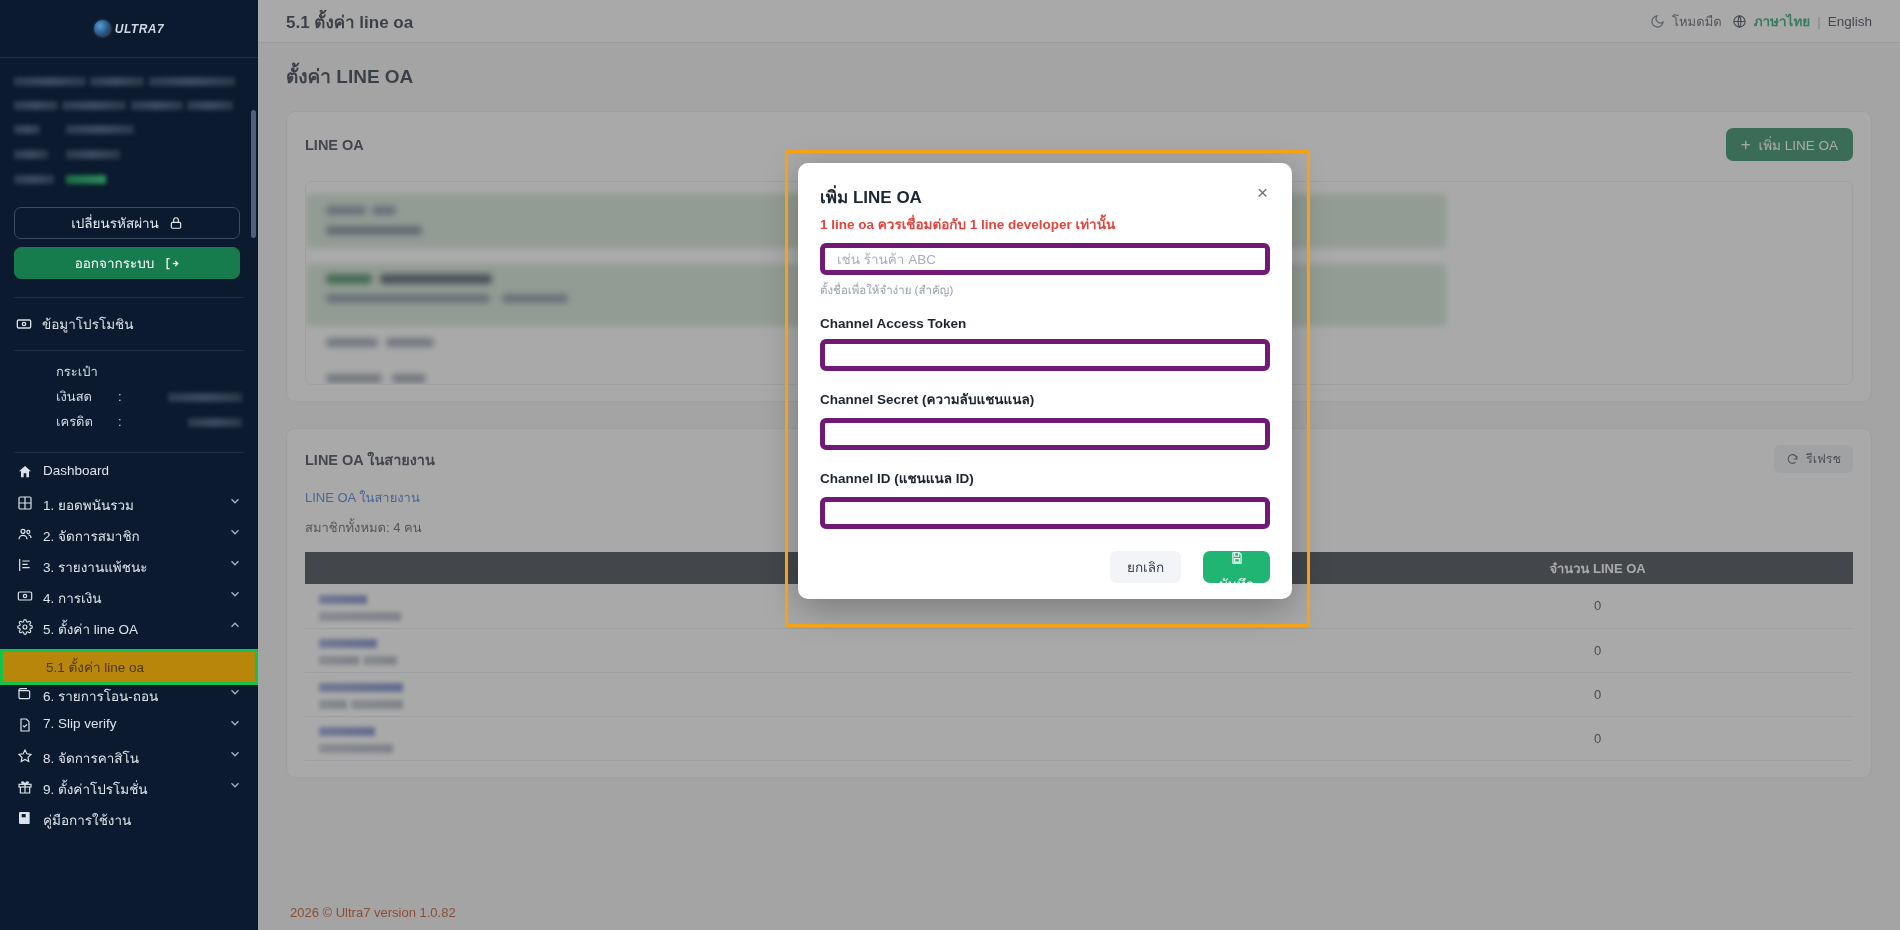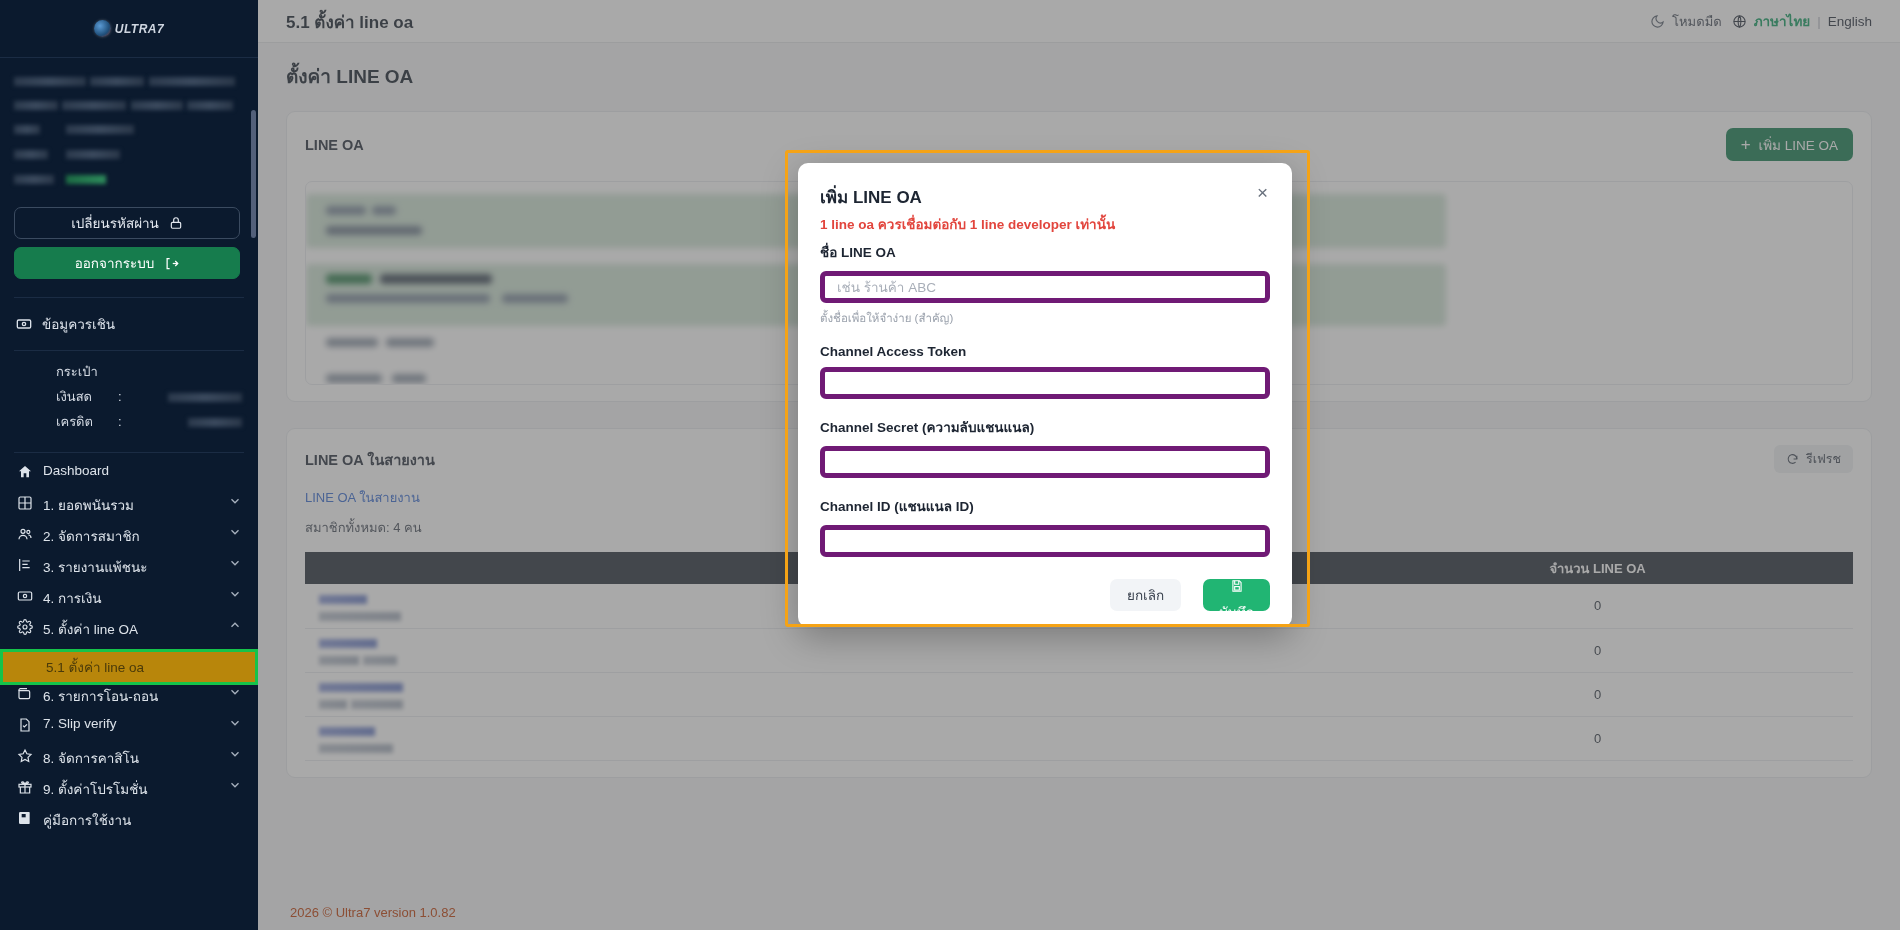--- a/index.html
+++ b/index.html
@@ -226,21 +226,21 @@
 
     <div class="divider"></div>
 
     <div class="menu-line">
       <span>
         <svg width="16" height="16" viewBox="0 0 24 24" fill="none" stroke="#dbe1e9" stroke-width="2">
             <rect x="2" y="6" width="20" height="12" rx="2"></rect>
             <circle cx="12" cy="12" r="2.5"></circle>
           </svg>
       </span>
-      <span>ข้อมูควรเชิน</span>
+      <span>ข้อมูาโปรโมชิน</span>
     </div>
 
     <div class="divider"></div>
 
     <div class="wallet">
       <div class="wallet-title">กระเป๋า</div>
       <div class="wallet-row">
         <span class="wallet-k">เงินสด</span>
         <span class="wallet-c">:</span>
         <span class="wallet-v"><span class="bl" style="width:74px"></span></span>
@@ -550,21 +550,20 @@
     <div class="overlay"></div>
 
     <div class="modal">
       <div class="modal-head">
         <div class="modal-title">เพิ่ม LINE OA</div>
         <div class="modal-close">×</div>
       </div>
 
       <div class="modal-warn">1 line oa ควรเชื่อมต่อกับ 1 line developer เท่านั้น</div>
 
-      <div class="field-label">ชื่อ LINE OA</div>
       <input class="field-input" placeholder="เช่น ร้านค้า ABC" style="">
       <div class="field-hint">ตั้งชื่อเพื่อให้จำง่าย (สำคัญ)</div>
 
       <div class="field-label sp">Channel Access Token</div>
       <input class="field-input" placeholder="" style="">
 
       <div class="field-label sp">Channel Secret (ความลับแชนแนล)</div>
       <input class="field-input" placeholder="" style="">
 
       <div class="field-label sp">Channel ID (แชนแนล ID)</div>

